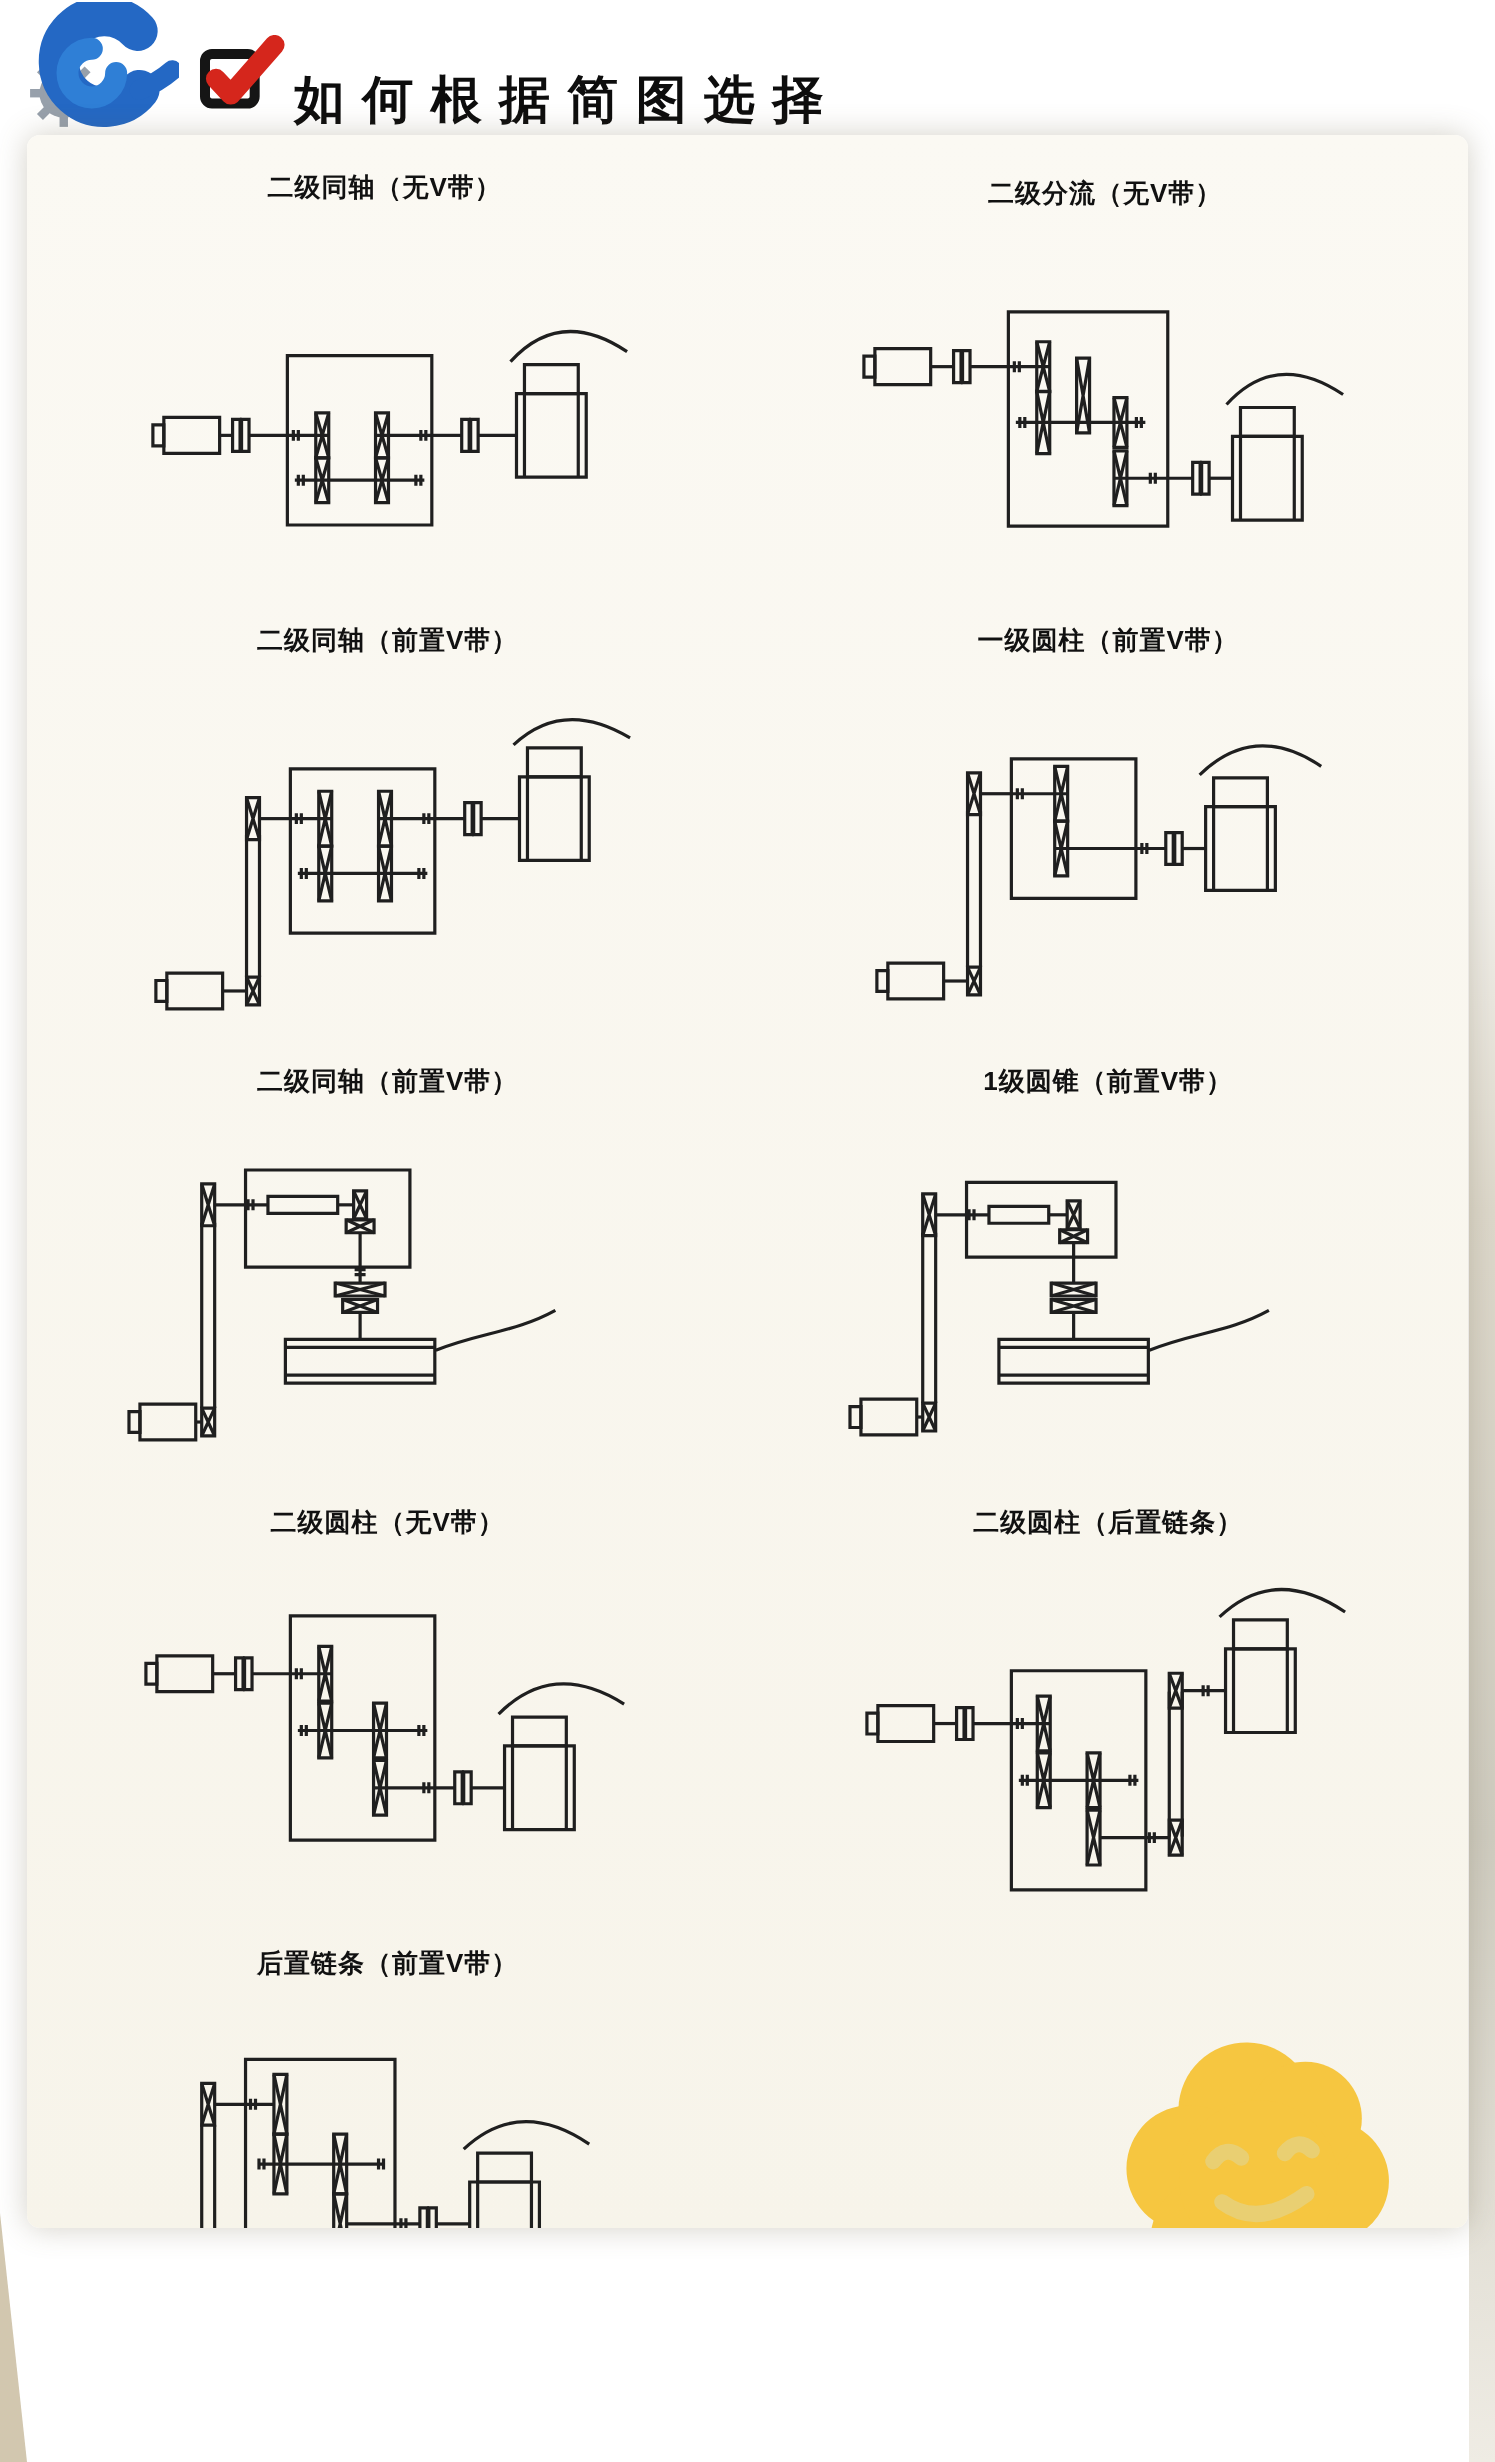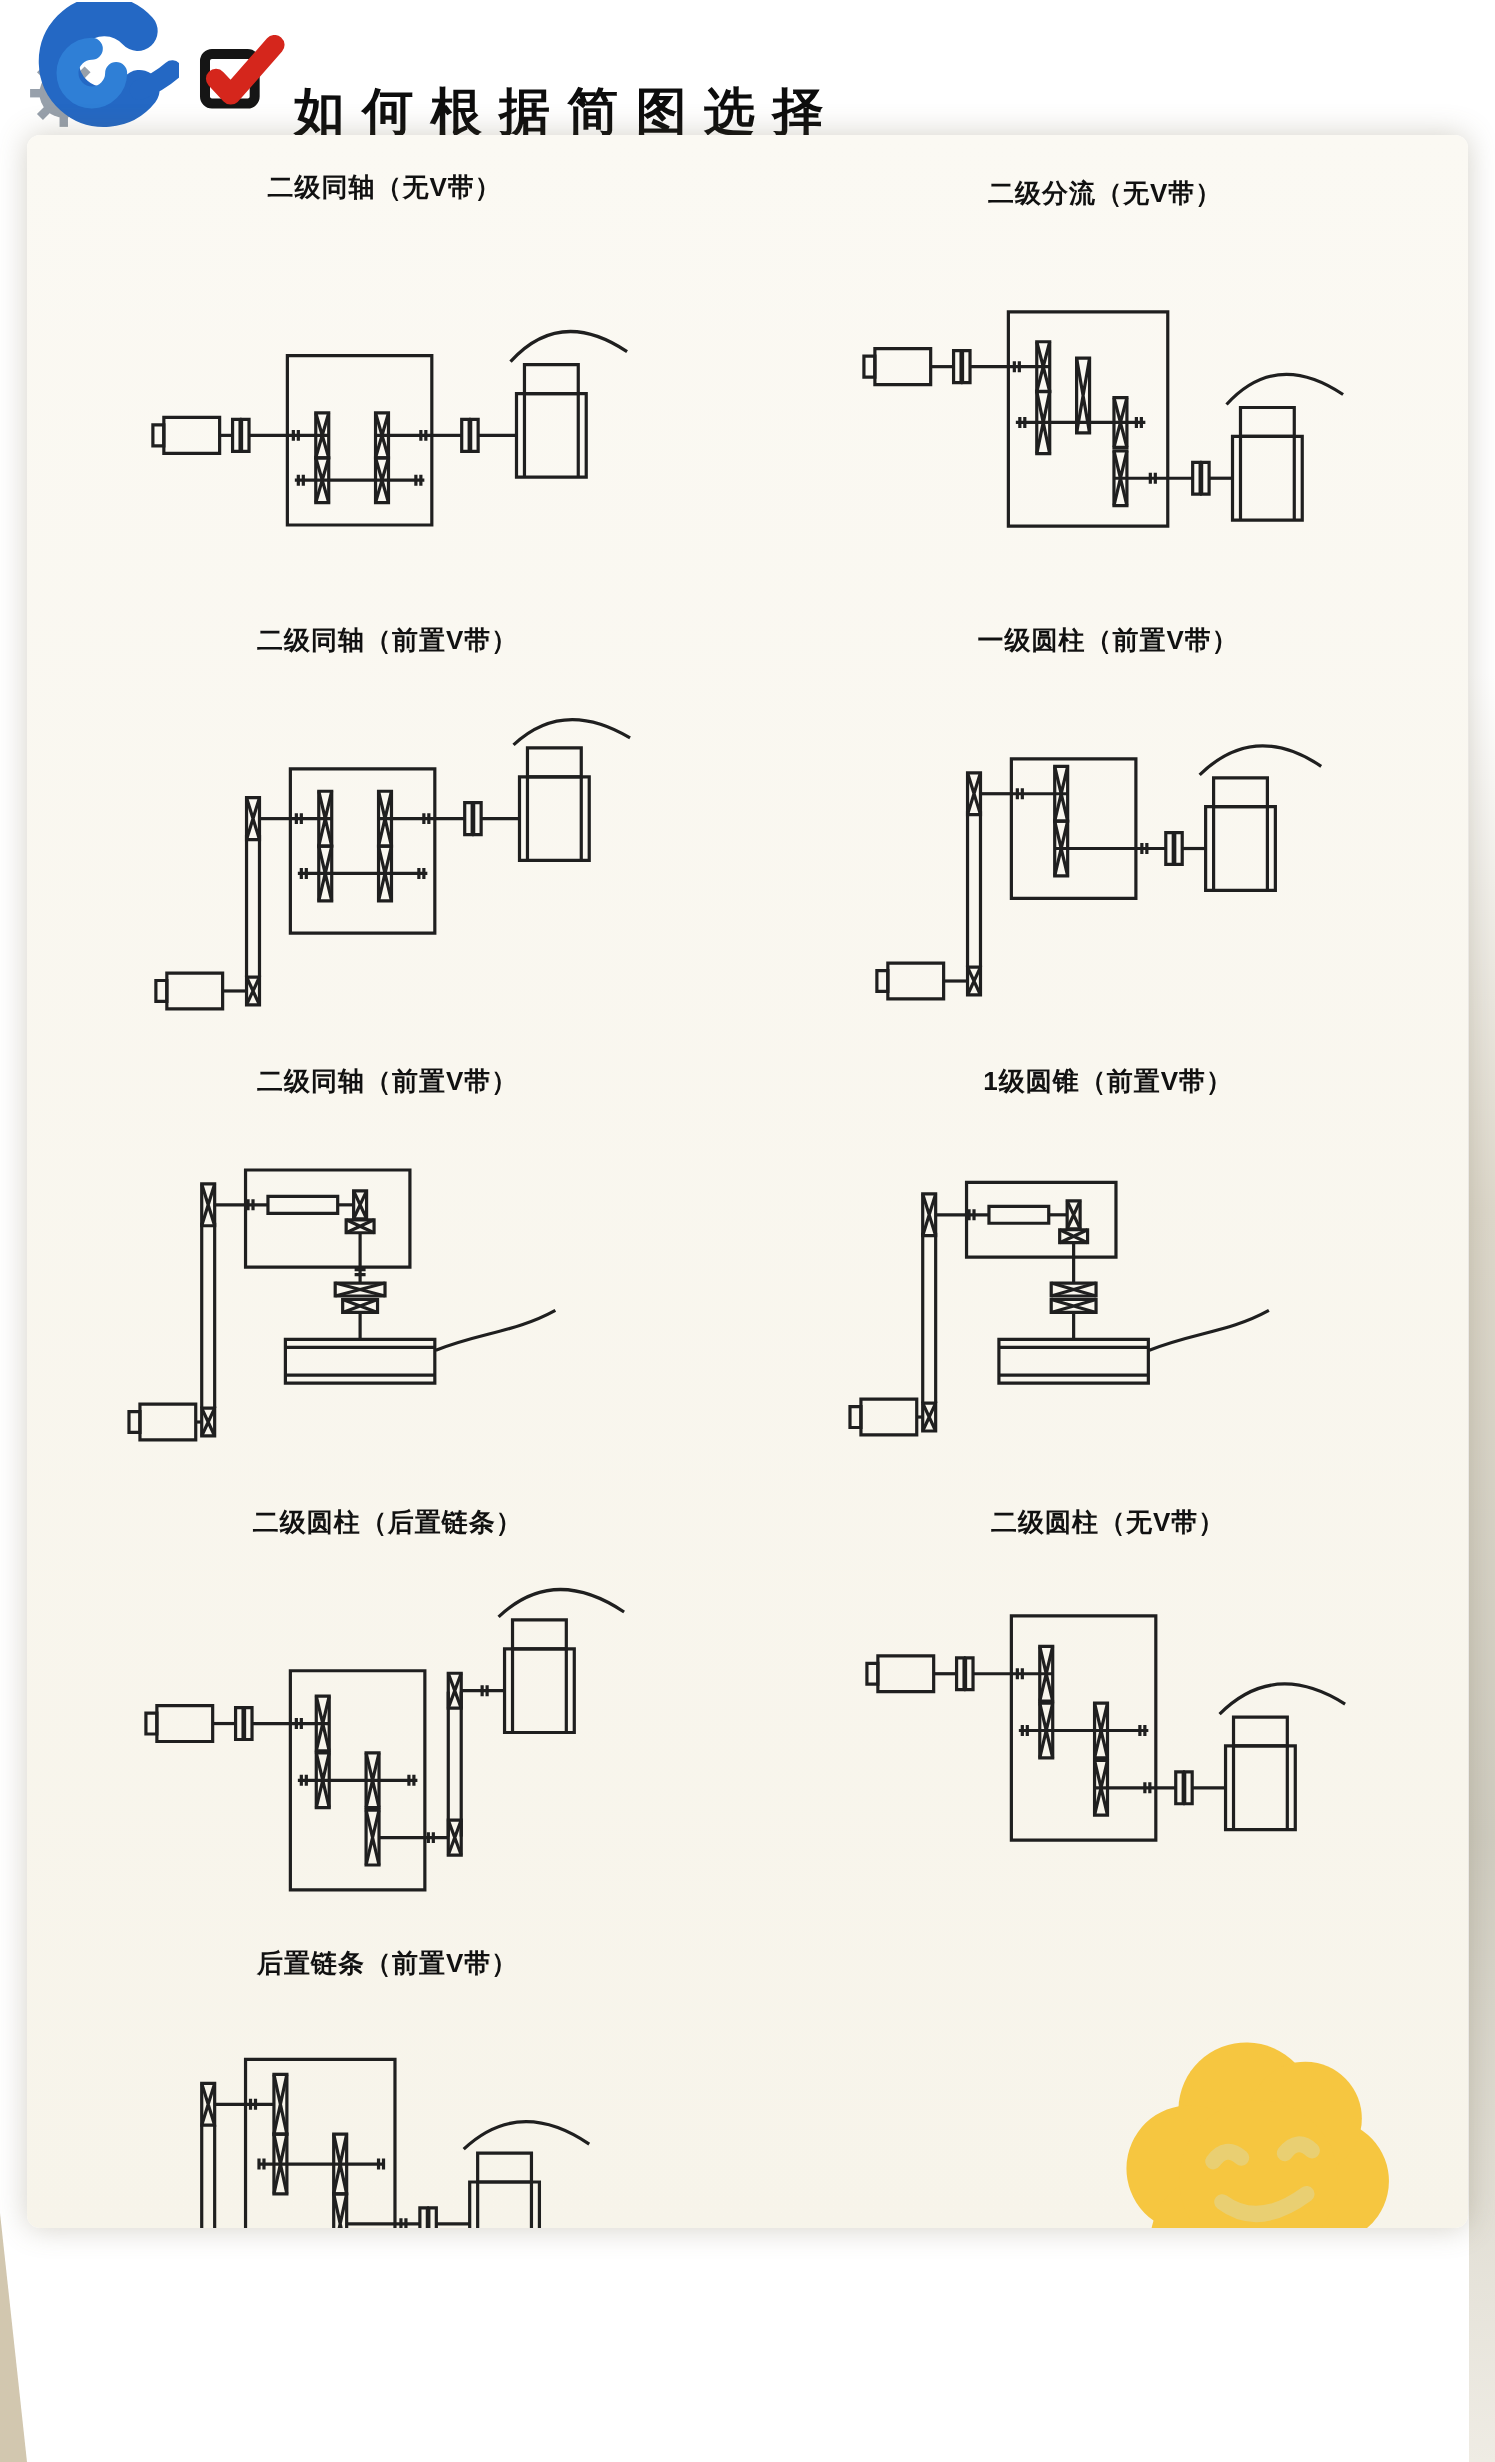--- a/index.html
+++ b/index.html
@@ -5,21 +5,21 @@
   html,body{margin:0;padding:0;width:1496px;height:2462px;background:#ffffff;
     font-family:"Liberation Sans","DejaVu Sans",sans-serif;overflow:hidden;position:relative;}
   
   .rband{position:absolute;right:0;top:673px;width:27.4px;height:1789px;
     background:linear-gradient(180deg,#ffffff,#ddd8cb 30%,#cfccc0 65%,#efece4);}
   .wedge{position:absolute;left:0;bottom:0;width:0;height:0;
     border-left:27.4px solid #d2c7af;border-top:249px solid transparent;}
   
   .logo{position:absolute;left:14px;top:2px;width:165px;height:145px;}
   .checkbox{position:absolute;left:199px;top:35px;width:87px;height:77px;}
-  .page-title{position:absolute;left:294px;top:44px;font-size:51px;font-weight:800;
+  .page-title{position:absolute;left:294px;top:32px;font-size:51px;font-weight:800;
     color:#0d0d0d;letter-spacing:0.34em;white-space:nowrap;}
   
   .panel{position:absolute;left:27.4px;top:135px;width:1441px;height:2093px;
     background:linear-gradient(180deg,#fbf9f3,#f7f4ea);border-radius:13px;
     box-shadow:0 0 30px rgba(110,100,70,.30);overflow:hidden;}
   .grid{display:flex;flex-direction:column;padding-top:14px;}
   .row{display:flex;}
   .cell{width:50%;display:flex;flex-direction:column;align-items:center;}
   .dlabel{font-size:26px;font-weight:700;color:#111;margin:21px 0 6px;letter-spacing:1px;}
   .diag{width:523px;height:379px;}
@@ -283,54 +283,20 @@
           <use href="#mot" x="6" y="520"></use>
           <line x1="140" y1="556" x2="152" y2="556"></line>
         </g>
       </svg>
     </figure>
   </div>
 
   <div class="row">
 
     <figure class="cell" style="margin:0;">
-      <figcaption class="dlabel">二级圆柱（后置链条）</figcaption>
-      <svg class="diag" viewBox="0 0 1050 760">
-        <g transform="translate(0,-10)">
-          <use href="#mot" x="40" y="330"></use>
-          <line x1="174" y1="366" x2="220" y2="366"></line>
-          <use href="#cp" x="220" y="334"></use>
-          <line x1="253" y1="366" x2="330" y2="366"></line>
-          <rect x="330" y="260" width="270" height="440"></rect>
-          <line x1="330" y1="366" x2="408" y2="366"></line>
-          <use href="#tk" transform="translate(347,366)"></use>
-          <use href="#xr" transform="translate(395,366) scale(1,1.1)"></use>
-          <use href="#xr" transform="translate(395,480) scale(1,1.1)"></use>
-          <line x1="345" y1="480" x2="585" y2="480"></line>
-          <use href="#tk" transform="translate(357,480)"></use>
-          <use href="#tk" transform="translate(573,480)"></use>
-          <use href="#xr" transform="translate(495,480) scale(1,1.1)"></use>
-          <use href="#xr" transform="translate(495,595) scale(1,1.1)"></use>
-          <line x1="508" y1="595" x2="647" y2="595"></line>
-          <use href="#tk" transform="translate(612,595)"></use>
-          <g>
-            <use href="#xr" transform="translate(660,595) scale(1,0.7)"></use>
-            <use href="#xr" transform="translate(660,300) scale(1,0.7)"></use>
-            <line x1="647" y1="302" x2="647" y2="593"></line>
-            <line x1="673" y1="302" x2="673" y2="593"></line>
-          </g>
-          <line x1="673" y1="300" x2="760" y2="300"></line>
-          <use href="#tk" transform="translate(720,300)"></use>
-          <use href="#drumv" x="760" y="158"></use>
-          <path d="M 748 152 Q 858 47 1000 142"></path>
-        </g>
-      </svg>
-    </figure>
-
-    <figure class="cell" style="margin:0;">
       <figcaption class="dlabel">二级圆柱（无V带）</figcaption>
       <svg class="diag" viewBox="0 0 1050 760">
         <g transform="translate(0,-60)">
           <use href="#mot" x="40" y="280"></use>
           <line x1="174" y1="316" x2="220" y2="316"></line>
           <use href="#cp" x="220" y="284"></use>
           <line x1="253" y1="316" x2="330" y2="316"></line>
           <rect x="330" y="200" width="290" height="450"></rect>
           <line x1="330" y1="316" x2="413" y2="316"></line>
           <use href="#tk" transform="translate(347,316)"></use>
@@ -343,20 +309,54 @@
           <use href="#xr" transform="translate(510,545) scale(1,1.1)"></use>
           <line x1="497" y1="545" x2="660" y2="545"></line>
           <use href="#tk" transform="translate(603,545)"></use>
           <use href="#cp" x="660" y="513"></use>
           <line x1="693" y1="545" x2="760" y2="545"></line>
           <use href="#drumv" x="760" y="403"></use>
           <path d="M 748 397 Q 858 287 1000 377"></path>
         </g>
       </svg>
     </figure>
+
+    <figure class="cell" style="margin:0;">
+      <figcaption class="dlabel">二级圆柱（后置链条）</figcaption>
+      <svg class="diag" viewBox="0 0 1050 760">
+        <g transform="translate(0,-10)">
+          <use href="#mot" x="40" y="330"></use>
+          <line x1="174" y1="366" x2="220" y2="366"></line>
+          <use href="#cp" x="220" y="334"></use>
+          <line x1="253" y1="366" x2="330" y2="366"></line>
+          <rect x="330" y="260" width="270" height="440"></rect>
+          <line x1="330" y1="366" x2="408" y2="366"></line>
+          <use href="#tk" transform="translate(347,366)"></use>
+          <use href="#xr" transform="translate(395,366) scale(1,1.1)"></use>
+          <use href="#xr" transform="translate(395,480) scale(1,1.1)"></use>
+          <line x1="345" y1="480" x2="585" y2="480"></line>
+          <use href="#tk" transform="translate(357,480)"></use>
+          <use href="#tk" transform="translate(573,480)"></use>
+          <use href="#xr" transform="translate(495,480) scale(1,1.1)"></use>
+          <use href="#xr" transform="translate(495,595) scale(1,1.1)"></use>
+          <line x1="508" y1="595" x2="647" y2="595"></line>
+          <use href="#tk" transform="translate(612,595)"></use>
+          <g>
+            <use href="#xr" transform="translate(660,595) scale(1,0.7)"></use>
+            <use href="#xr" transform="translate(660,300) scale(1,0.7)"></use>
+            <line x1="647" y1="302" x2="647" y2="593"></line>
+            <line x1="673" y1="302" x2="673" y2="593"></line>
+          </g>
+          <line x1="673" y1="300" x2="760" y2="300"></line>
+          <use href="#tk" transform="translate(720,300)"></use>
+          <use href="#drumv" x="760" y="158"></use>
+          <path d="M 748 152 Q 858 47 1000 142"></path>
+        </g>
+      </svg>
+    </figure>
   </div>
 
   <div class="row">
 
     <figure class="cell" style="margin:0;">
       <figcaption class="dlabel">后置链条（前置V带）</figcaption>
       <svg class="diag" viewBox="0 0 1050 760">
         <g transform="translate(0,-15)">
           <g>
             <use href="#xr" transform="translate(165,250) scale(1,0.84)"></use>

